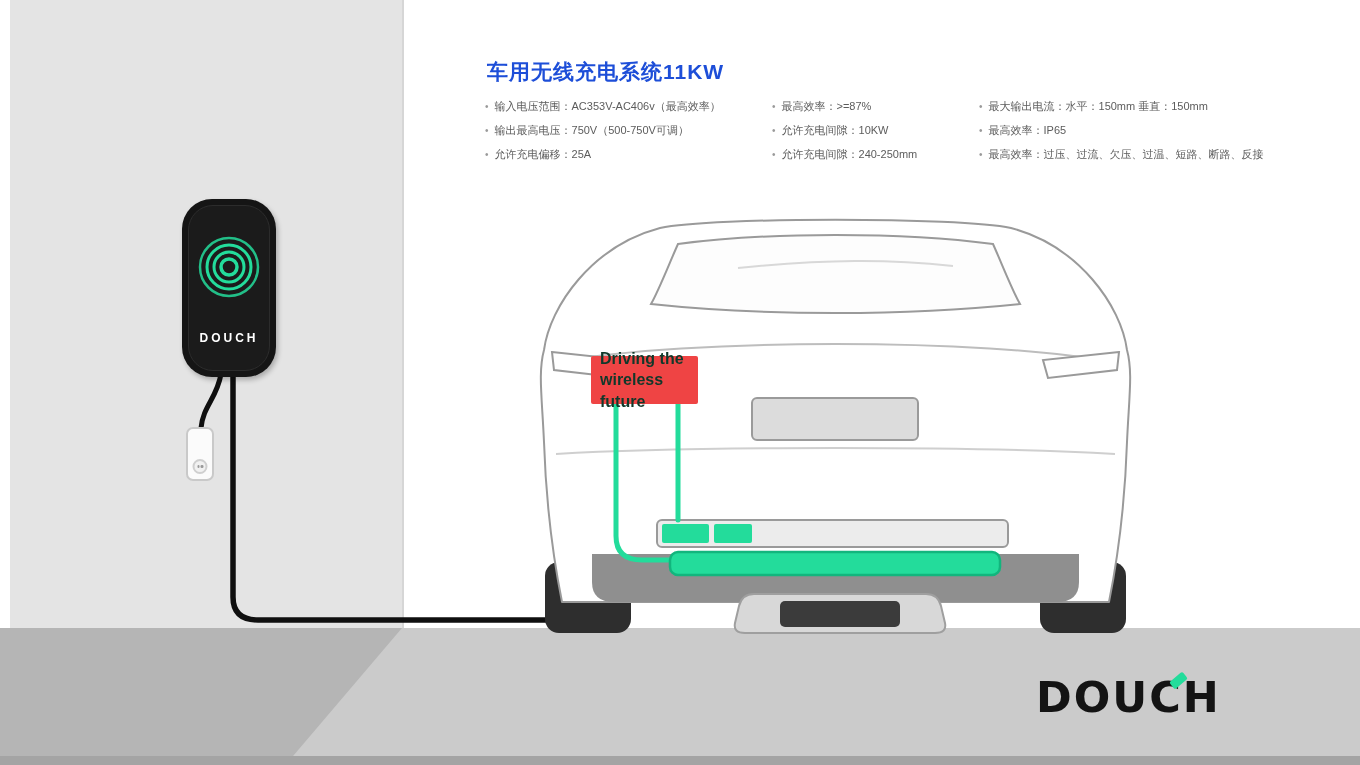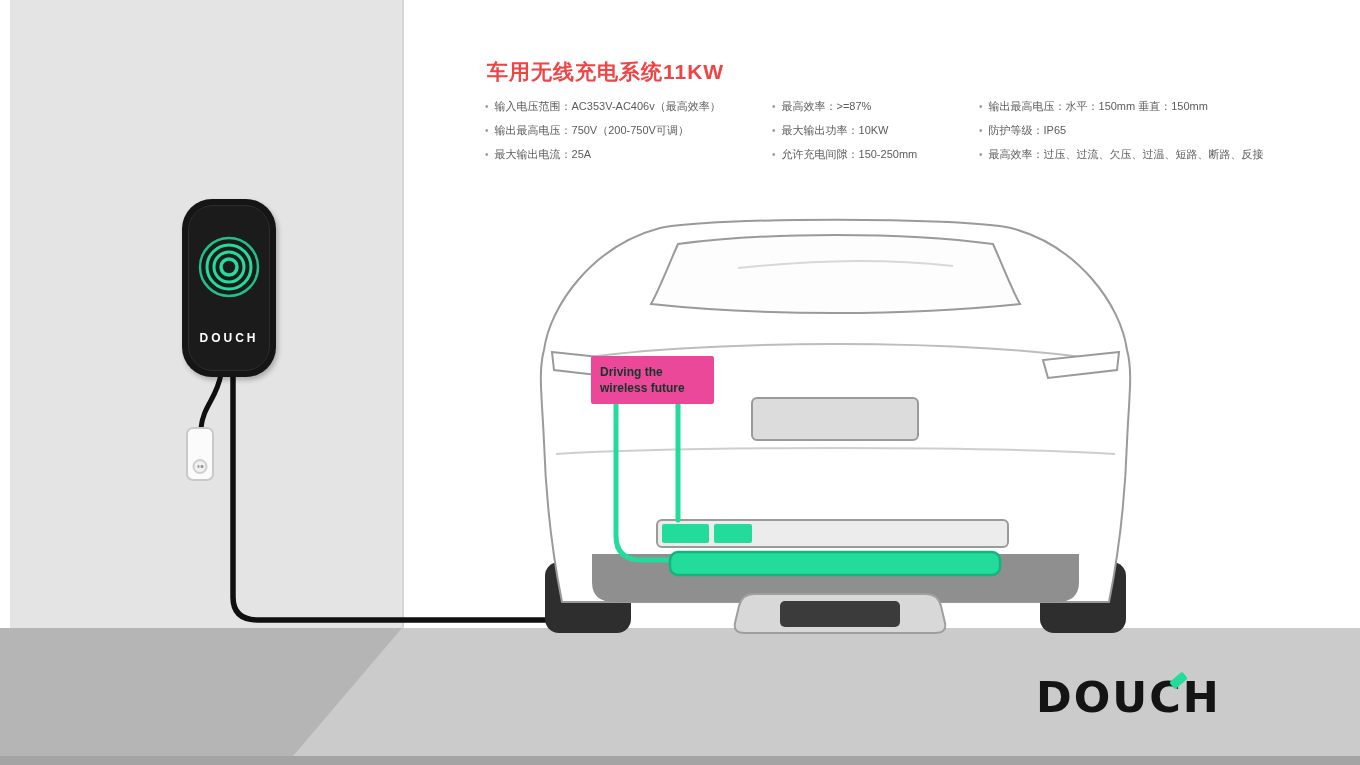--- a/index.html
+++ b/index.html
@@ -8,21 +8,21 @@
 
   
   .wall{position:absolute;left:10px;top:0;width:392px;height:628px;background:#e4e4e4;
         border-right:2px solid #d6d6d6;}
   .floor{position:absolute;left:0;top:628px;right:0;bottom:0;background:#cbcbcb;}
   .floor-left{position:absolute;left:0;top:628px;width:402px;height:137px;background:#b5b5b5;
         clip-path:polygon(0 0,100% 0,71% 100%,0 100%);}
   .floor-edge{position:absolute;left:0;bottom:0;width:100%;height:9px;background:#a4a4a4;}
 
   
-  .title{position:absolute;left:487px;top:58px;font-size:21px;font-weight:700;color:#ef4444;
+  .title{position:absolute;left:487px;top:58px;font-size:21px;font-weight:700;color:#1d4ed8;
         letter-spacing:1px;}
   .spec-col{position:absolute;top:100px;}
   .spec-item{display:flex;align-items:flex-start;margin-bottom:11px;font-size:11px;color:#5c5c5c;
         white-space:nowrap;line-height:13px;}
   .bullet{color:#9a9a9a;margin-right:6px;font-size:10px;}
 
   
   .charger{position:absolute;left:182px;top:199px;width:94px;height:178px;background:#151515;
         border-radius:30px;box-shadow:2px 3px 5px rgba(0,0,0,.25);}
   .charger-face{position:absolute;left:6px;top:6px;right:6px;bottom:6px;border-radius:25px;
@@ -36,22 +36,22 @@
         border:2px solid #c9c9c9;border-radius:7px;box-sizing:border-box;}
   .outlet-socket{position:absolute;left:50%;transform:translateX(-50%);bottom:5px;width:15px;height:15px;
         border-radius:50%;border:2px solid #cfcfcf;background:#f1f1f1;box-sizing:border-box;}
   .socket-hole{position:absolute;top:4px;width:2.5px;height:2.5px;border-radius:50%;background:#9a9a9a;}
   .socket-hole.h1{left:2.5px;} .socket-hole.h2{right:2.5px;}
 
   
   .cable-svg{position:absolute;left:0;top:0;pointer-events:none;}
   .car-svg{position:absolute;left:528px;top:202px;}
 
-  .car-label{position:absolute;left:591px;top:356px;width:123px;height:48px;background:#ec4899;
-        color:#10382a;font-size:12px;font-weight:700;line-height:1.35;display:flex;align-items:center;
+  .car-label{position:absolute;left:591px;top:356px;width:107px;height:48px;background:#ef4444;
+        color:#10382a;font-size:16px;font-weight:700;line-height:1.35;display:flex;align-items:center;
         padding:2px 9px;box-sizing:border-box;border-radius:2px;}
 
   
   .logo{position:absolute;left:1036px;top:672px;font-size:43px;font-weight:800;color:#141414;
         letter-spacing:2px;font-family:"DejaVu Sans",sans-serif;}
   .c-wrap{position:relative;display:inline-block;}
   .c-accent{position:absolute;top:4px;right:-4px;width:17px;height:9px;background:#23DC9B;
         transform:rotate(-40deg);border-radius:2px;}
 </style>
 </head>
@@ -130,51 +130,51 @@
 
   <div class="title">车用无线充电系统11KW</div>
 
   <div class="spec-col" style="left:485px">
     <div class="spec-item">
       <span class="bullet">•</span>
       <span>输入电压范围：AC353V-AC406v（最高效率）</span>
     </div>
     <div class="spec-item">
       <span class="bullet">•</span>
-      <span>输出最高电压：750V（200-750V可调）</span>
+      <span>输出最高电压：750V（500-750V可调）</span>
     </div>
     <div class="spec-item">
       <span class="bullet">•</span>
-      <span>最大输出电流：25A</span>
+      <span>允许充电偏移：25A</span>
     </div>
   </div>
 
   <div class="spec-col" style="left:772px">
     <div class="spec-item">
       <span class="bullet">•</span>
       <span>最高效率：&gt;=87%</span>
     </div>
     <div class="spec-item">
       <span class="bullet">•</span>
-      <span>最大输出功率：10KW</span>
+      <span>允许充电间隙：10KW</span>
     </div>
     <div class="spec-item">
       <span class="bullet">•</span>
-      <span>允许充电间隙：150-250mm</span>
+      <span>允许充电间隙：240-250mm</span>
     </div>
   </div>
 
   <div class="spec-col" style="left:979px">
     <div class="spec-item">
       <span class="bullet">•</span>
-      <span>输出最高电压：水平：150mm 垂直：150mm</span>
+      <span>最大输出电流：水平：150mm 垂直：150mm</span>
     </div>
     <div class="spec-item">
       <span class="bullet">•</span>
-      <span>防护等级：IP65</span>
+      <span>最高效率：IP65</span>
     </div>
     <div class="spec-item">
       <span class="bullet">•</span>
       <span>最高效率：过压、过流、欠压、过温、短路、断路、反接</span>
     </div>
   </div>
 
   <div class="logo">
     <span>DOU</span><span class="c-wrap"><span class="c-accent"></span><span>C</span></span><span>H</span>
   </div>

